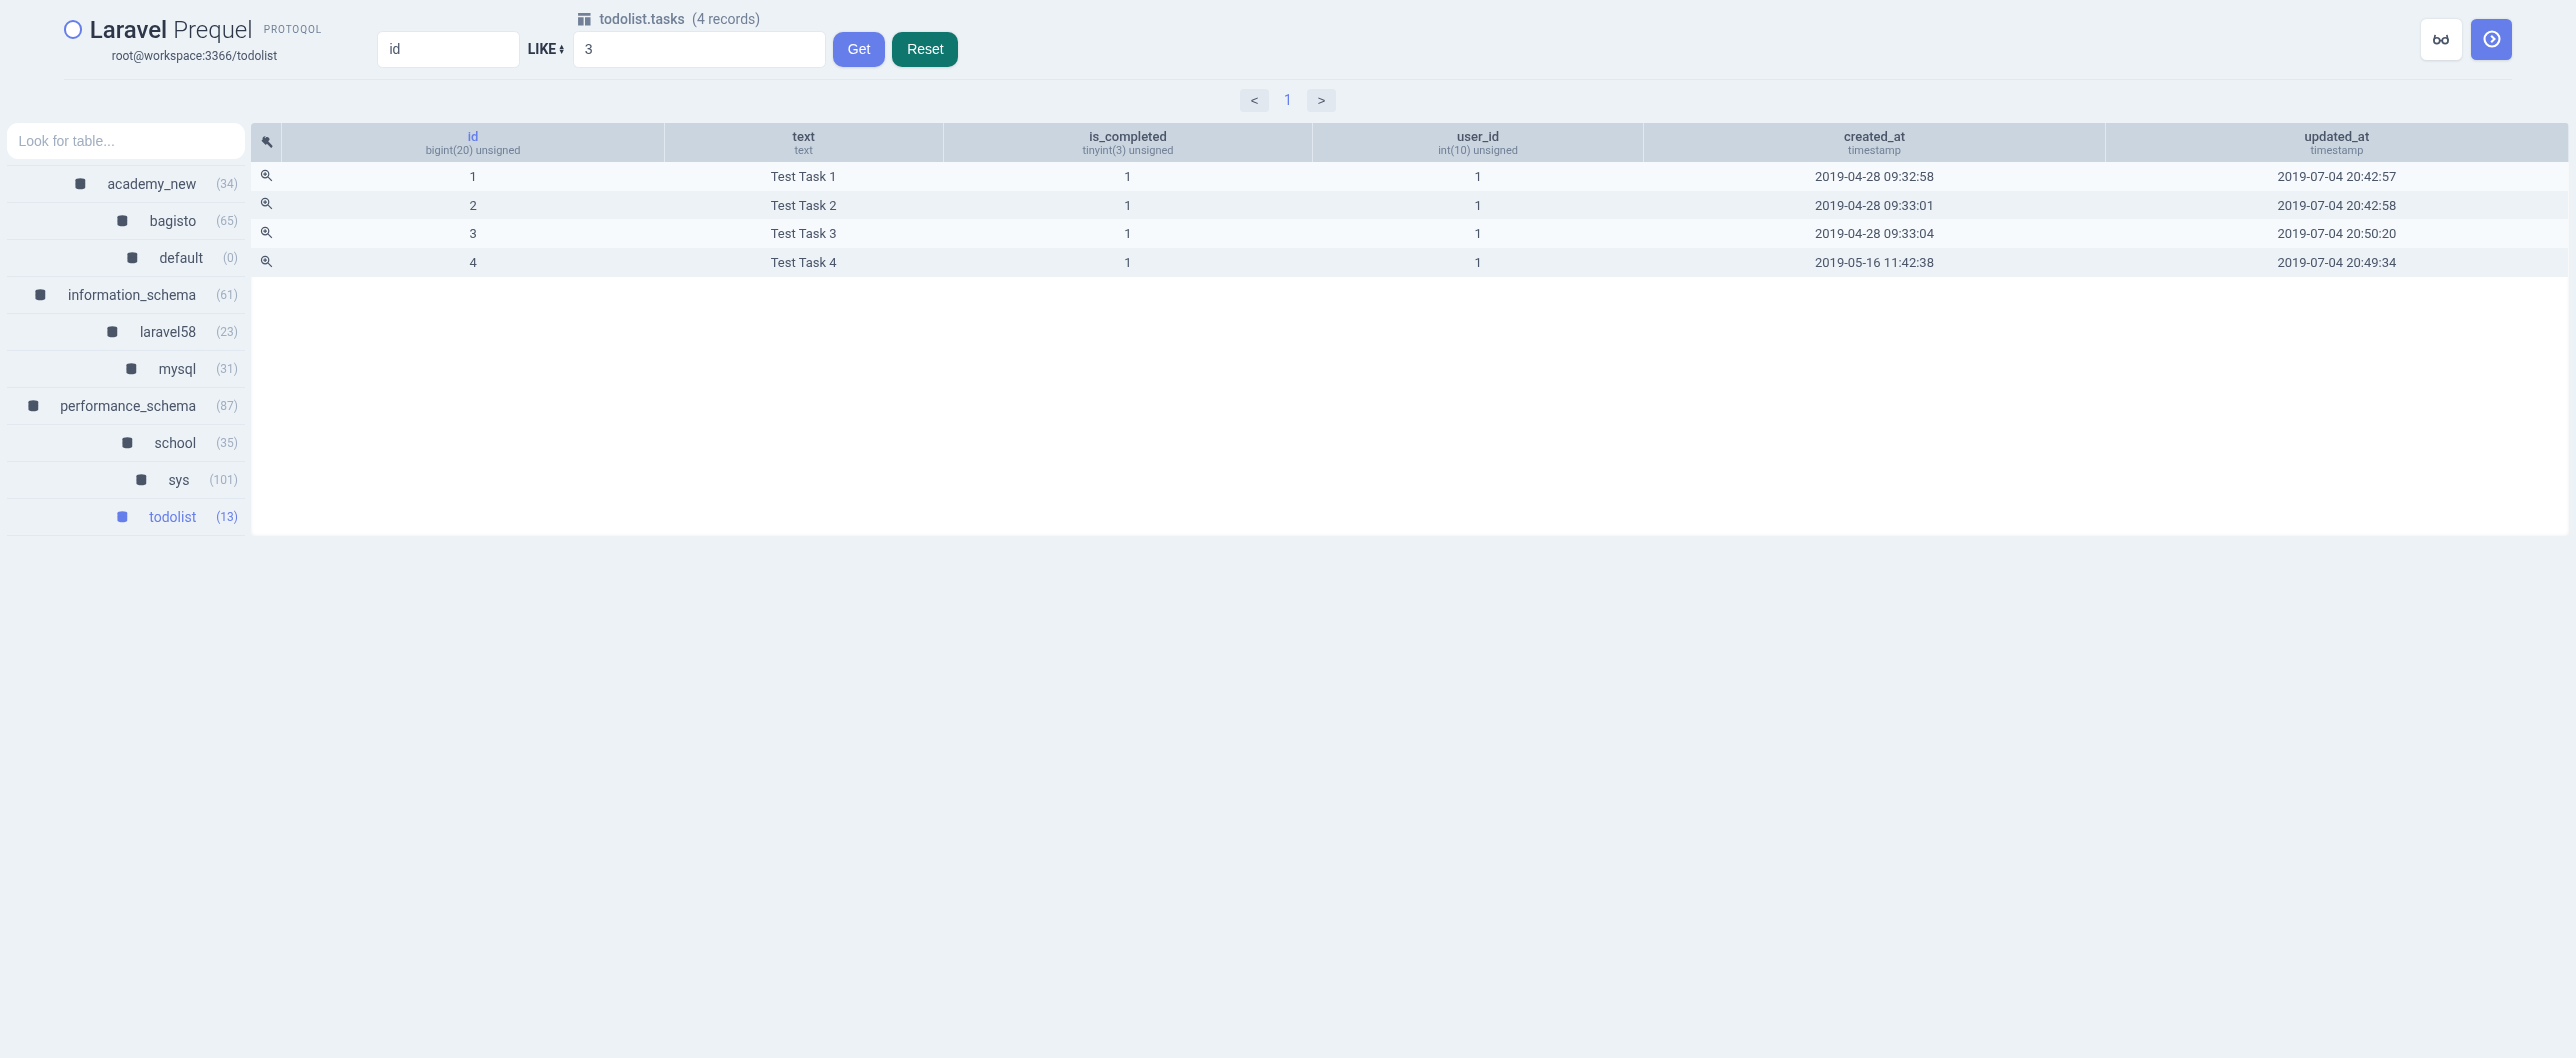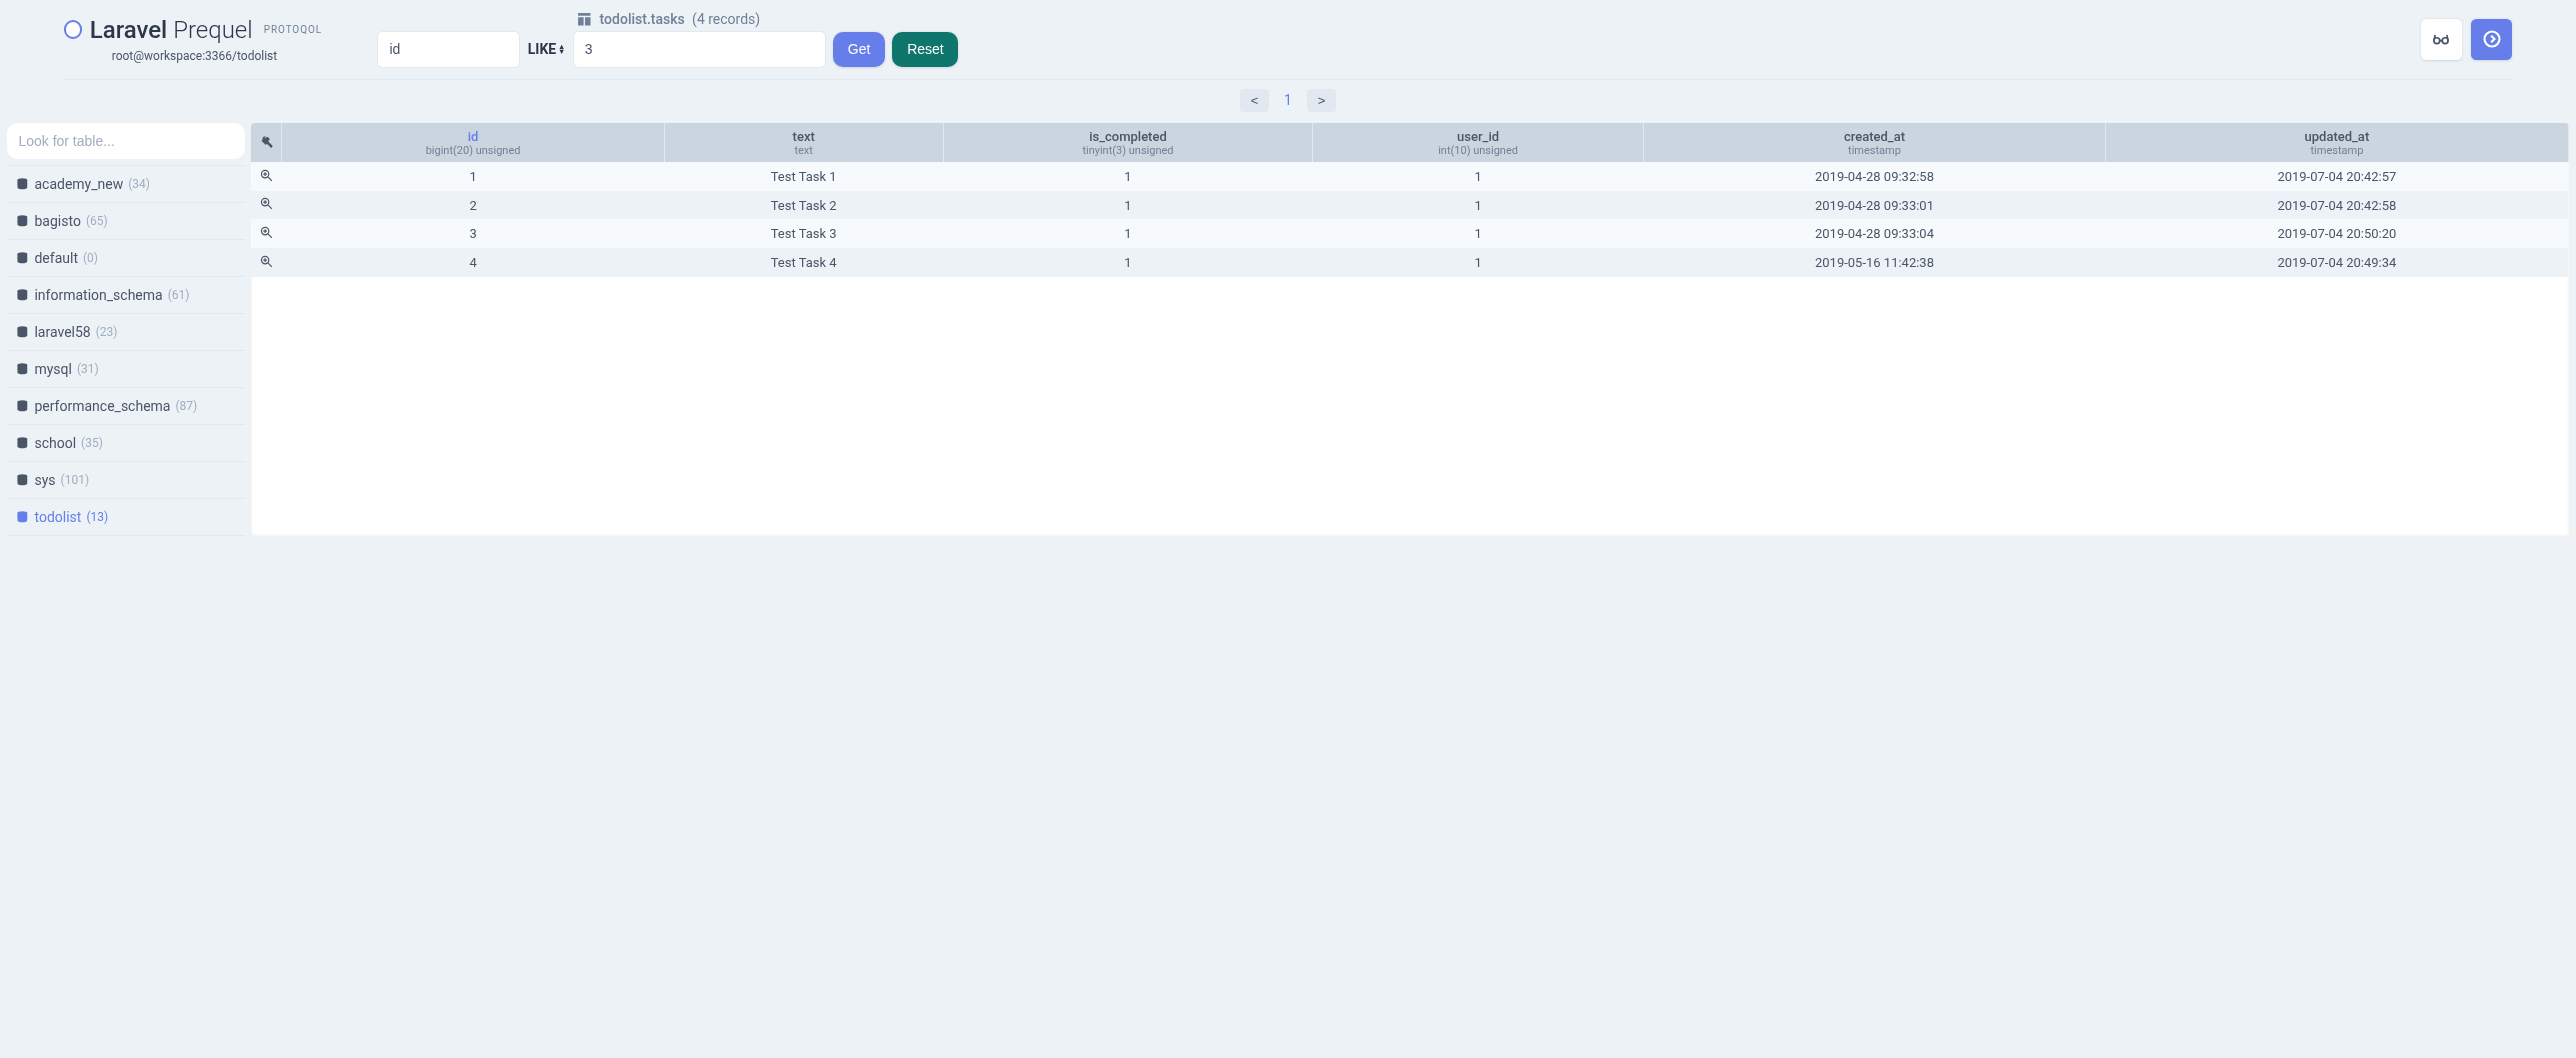--- a/index.html
+++ b/index.html
@@ -166,24 +166,25 @@
   width: 100%;
   font-size: 14px;
   background: transparent;
   color: #4a5568;
 }
 .search-input::placeholder { color: #a0aec0; }
 .db-list { list-style: none; }
 .db-item {
   display: flex;
   align-items: center;
-  gap: 5px;
+  gap: 20px;
   padding: 10px 7.4px;
   border-bottom: 0.9px solid #e2e8f0;
   cursor: pointer;
+  justify-content: flex-end;
 }
 .db-item:first-child { border-top: 0.9px solid #e2e8f0; }
 .db-name {
   font-size: 14px;
   color: #4a5568;
 }
 .db-count {
   font-size: 12px;
   color: #a0aec0;
 }

